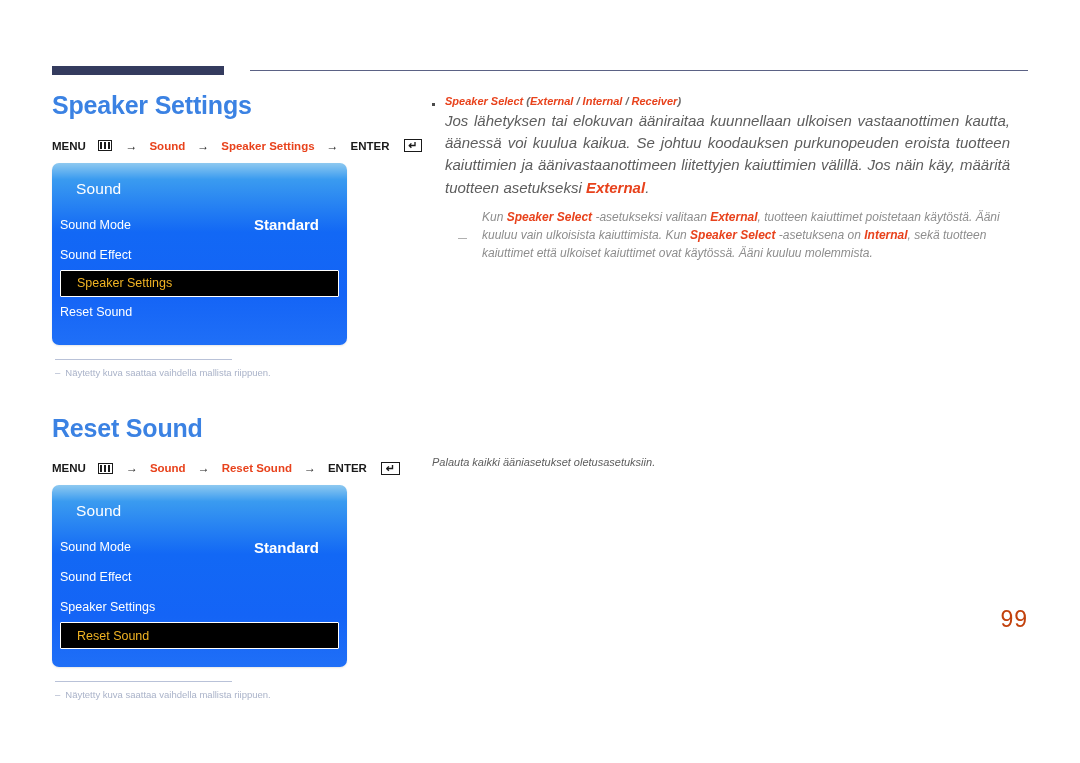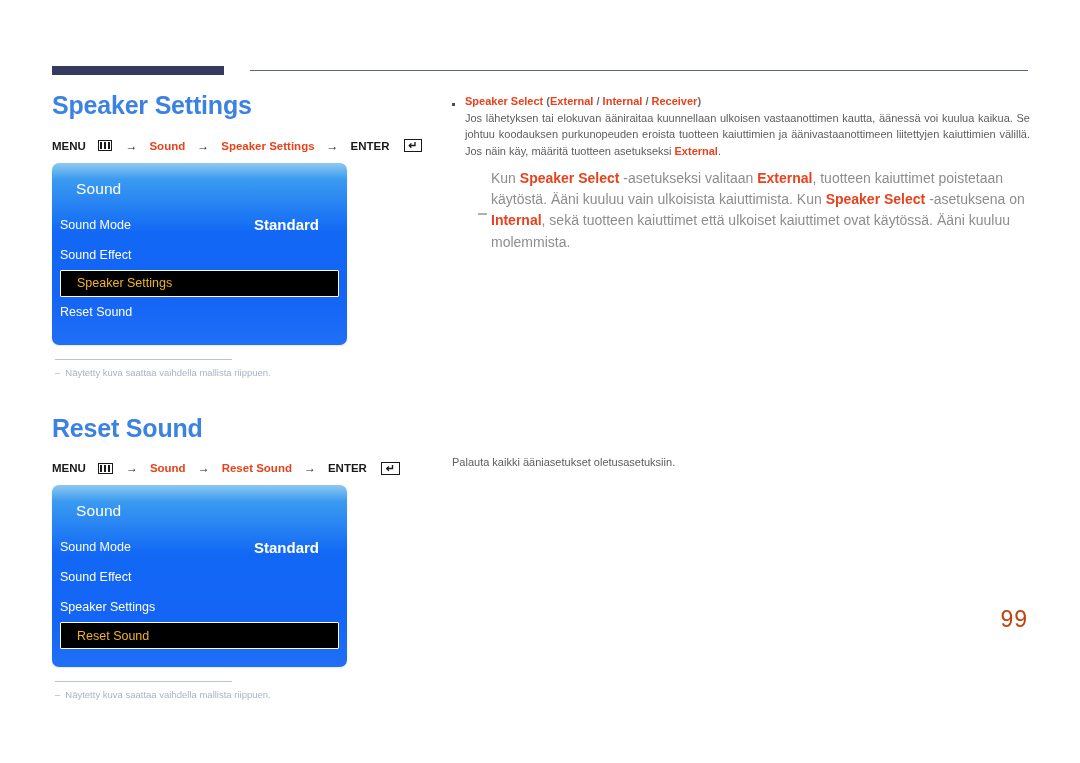--- a/index.html
+++ b/index.html
@@ -18,21 +18,21 @@
     background: #343b5e;
   }
   .rule-thin {
     position: absolute; left: 250px; top: 70px;
     width: 778px; height: 1px;
     background: #5b6285;
   }
 
   
   .col-left { position: absolute; left: 52px; top: 92px; width: 370px; }
-  .col-right { position: absolute; left: 452px; top: 95px; width: 578px; }
+  .col-right { position: absolute; left: 432px; top: 95px; width: 578px; font-style: italic; }
 
   
   h1.section-title {
     font-size: 25px;
     font-weight: bold;
     color: #3b82e3;
     letter-spacing: -0.2px;
     line-height: 1.1;
     margin-bottom: 19px;
   }
@@ -139,32 +139,32 @@
   }
   .bullet-body { flex: 1 1 auto; }
   .bullet-head {
     font-size: 11px;
     font-weight: bold;
     color: #e8421c;
     margin-bottom: 3px;
   }
   .bullet-head .paren { color: #6d6d6d; font-weight: bold; }
   .para {
-    font-size: 11px;
+    font-size: 15px;
     color: #5d5d5d;
     line-height: 1.48;
     text-align: justify;
   }
   .para b { color: #e8421c; }
 
   .subnotes { margin-top: 9px; padding-left: 13px; }
   .subnote {
     display: flex;
-    gap: 4px;
-    font-size: 14px;
+    gap: 15px;
+    font-size: 12px;
     color: #8d8d8d;
     line-height: 1.52;
     margin-bottom: 7px;
     align-items: center;
   }
   .subnote .dash {
     flex: 0 0 auto;
     width: 9px; height: 1.4px;
     background: #b0b0b0;
     margin-top: 7px;

